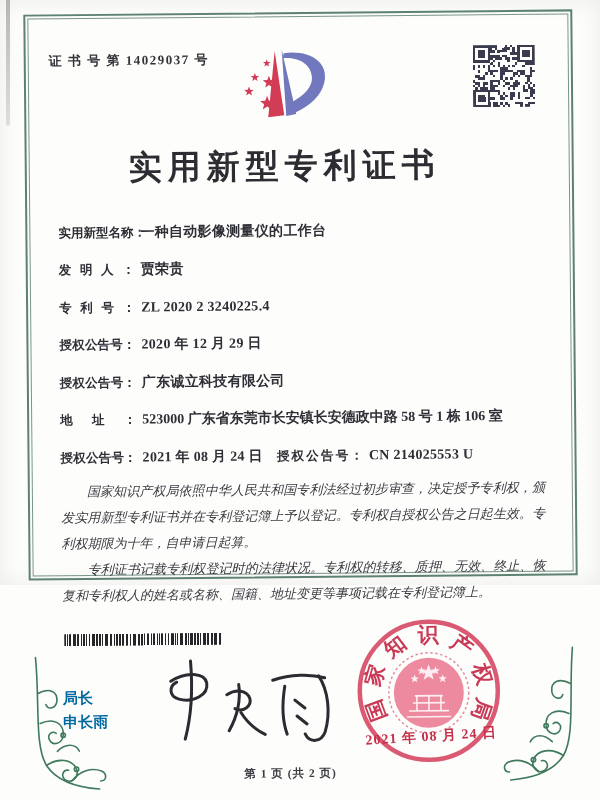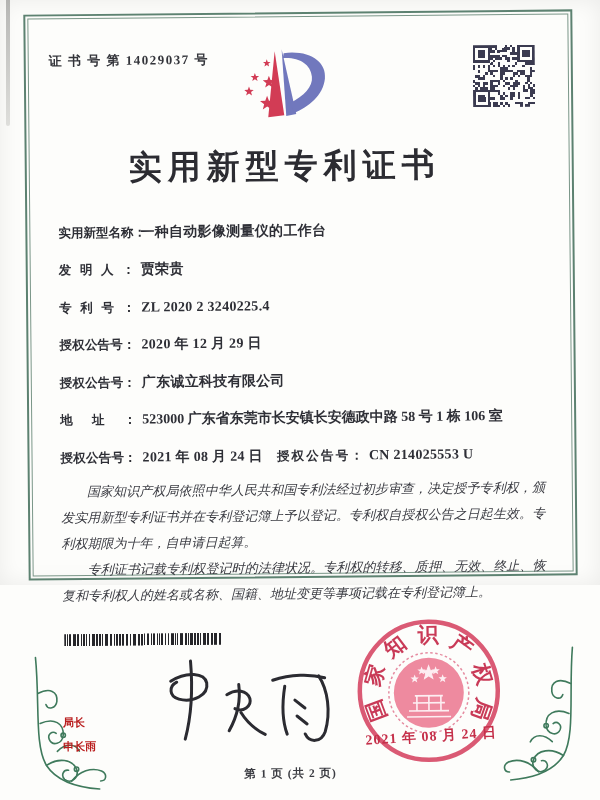--- a/index.html
+++ b/index.html
@@ -42,21 +42,21 @@
   }
   .val{font-size:14px;font-weight:600;margin-left:6px;letter-spacing:.3px;}
   .lbl2{display:inline-block;width:86px;margin-left:14px;font-size:12.5px;font-weight:700;text-align:justify;text-align-last:justify;}
   .body-text{
     position:absolute;left:60px;right:56px;top:477px;
     font-size:13px;line-height:26px;color:#3a3b42;font-style:italic;font-weight:500;
     text-align:justify;
   }
   .body-text p{margin:0;text-indent:2em;}
   .barcode{position:absolute;left:62px;top:632px;width:158px;height:12px;}
-  .officer{position:absolute;left:60px;top:708px;font-size:11px;font-weight:700;color:#b91c1c;line-height:24px;}
+  .officer{position:absolute;left:60px;top:684px;font-size:15px;font-weight:700;color:#0369a1;line-height:24px;}
   .signature{position:absolute;left:150px;top:650px;}
   .seal{position:absolute;left:346px;top:612px;}
   .seal-date{
     position:absolute;left:352px;top:729px;width:152px;text-align:center;
     font-size:14px;font-weight:700;color:#c5304a;letter-spacing:1px;
     transform:rotate(-3deg);white-space:nowrap;
   }
   .footer{
     position:absolute;left:0;right:26px;top:766px;text-align:center;
     font-size:11.5px;color:#3b3c42;letter-spacing:1px;font-weight:600;

